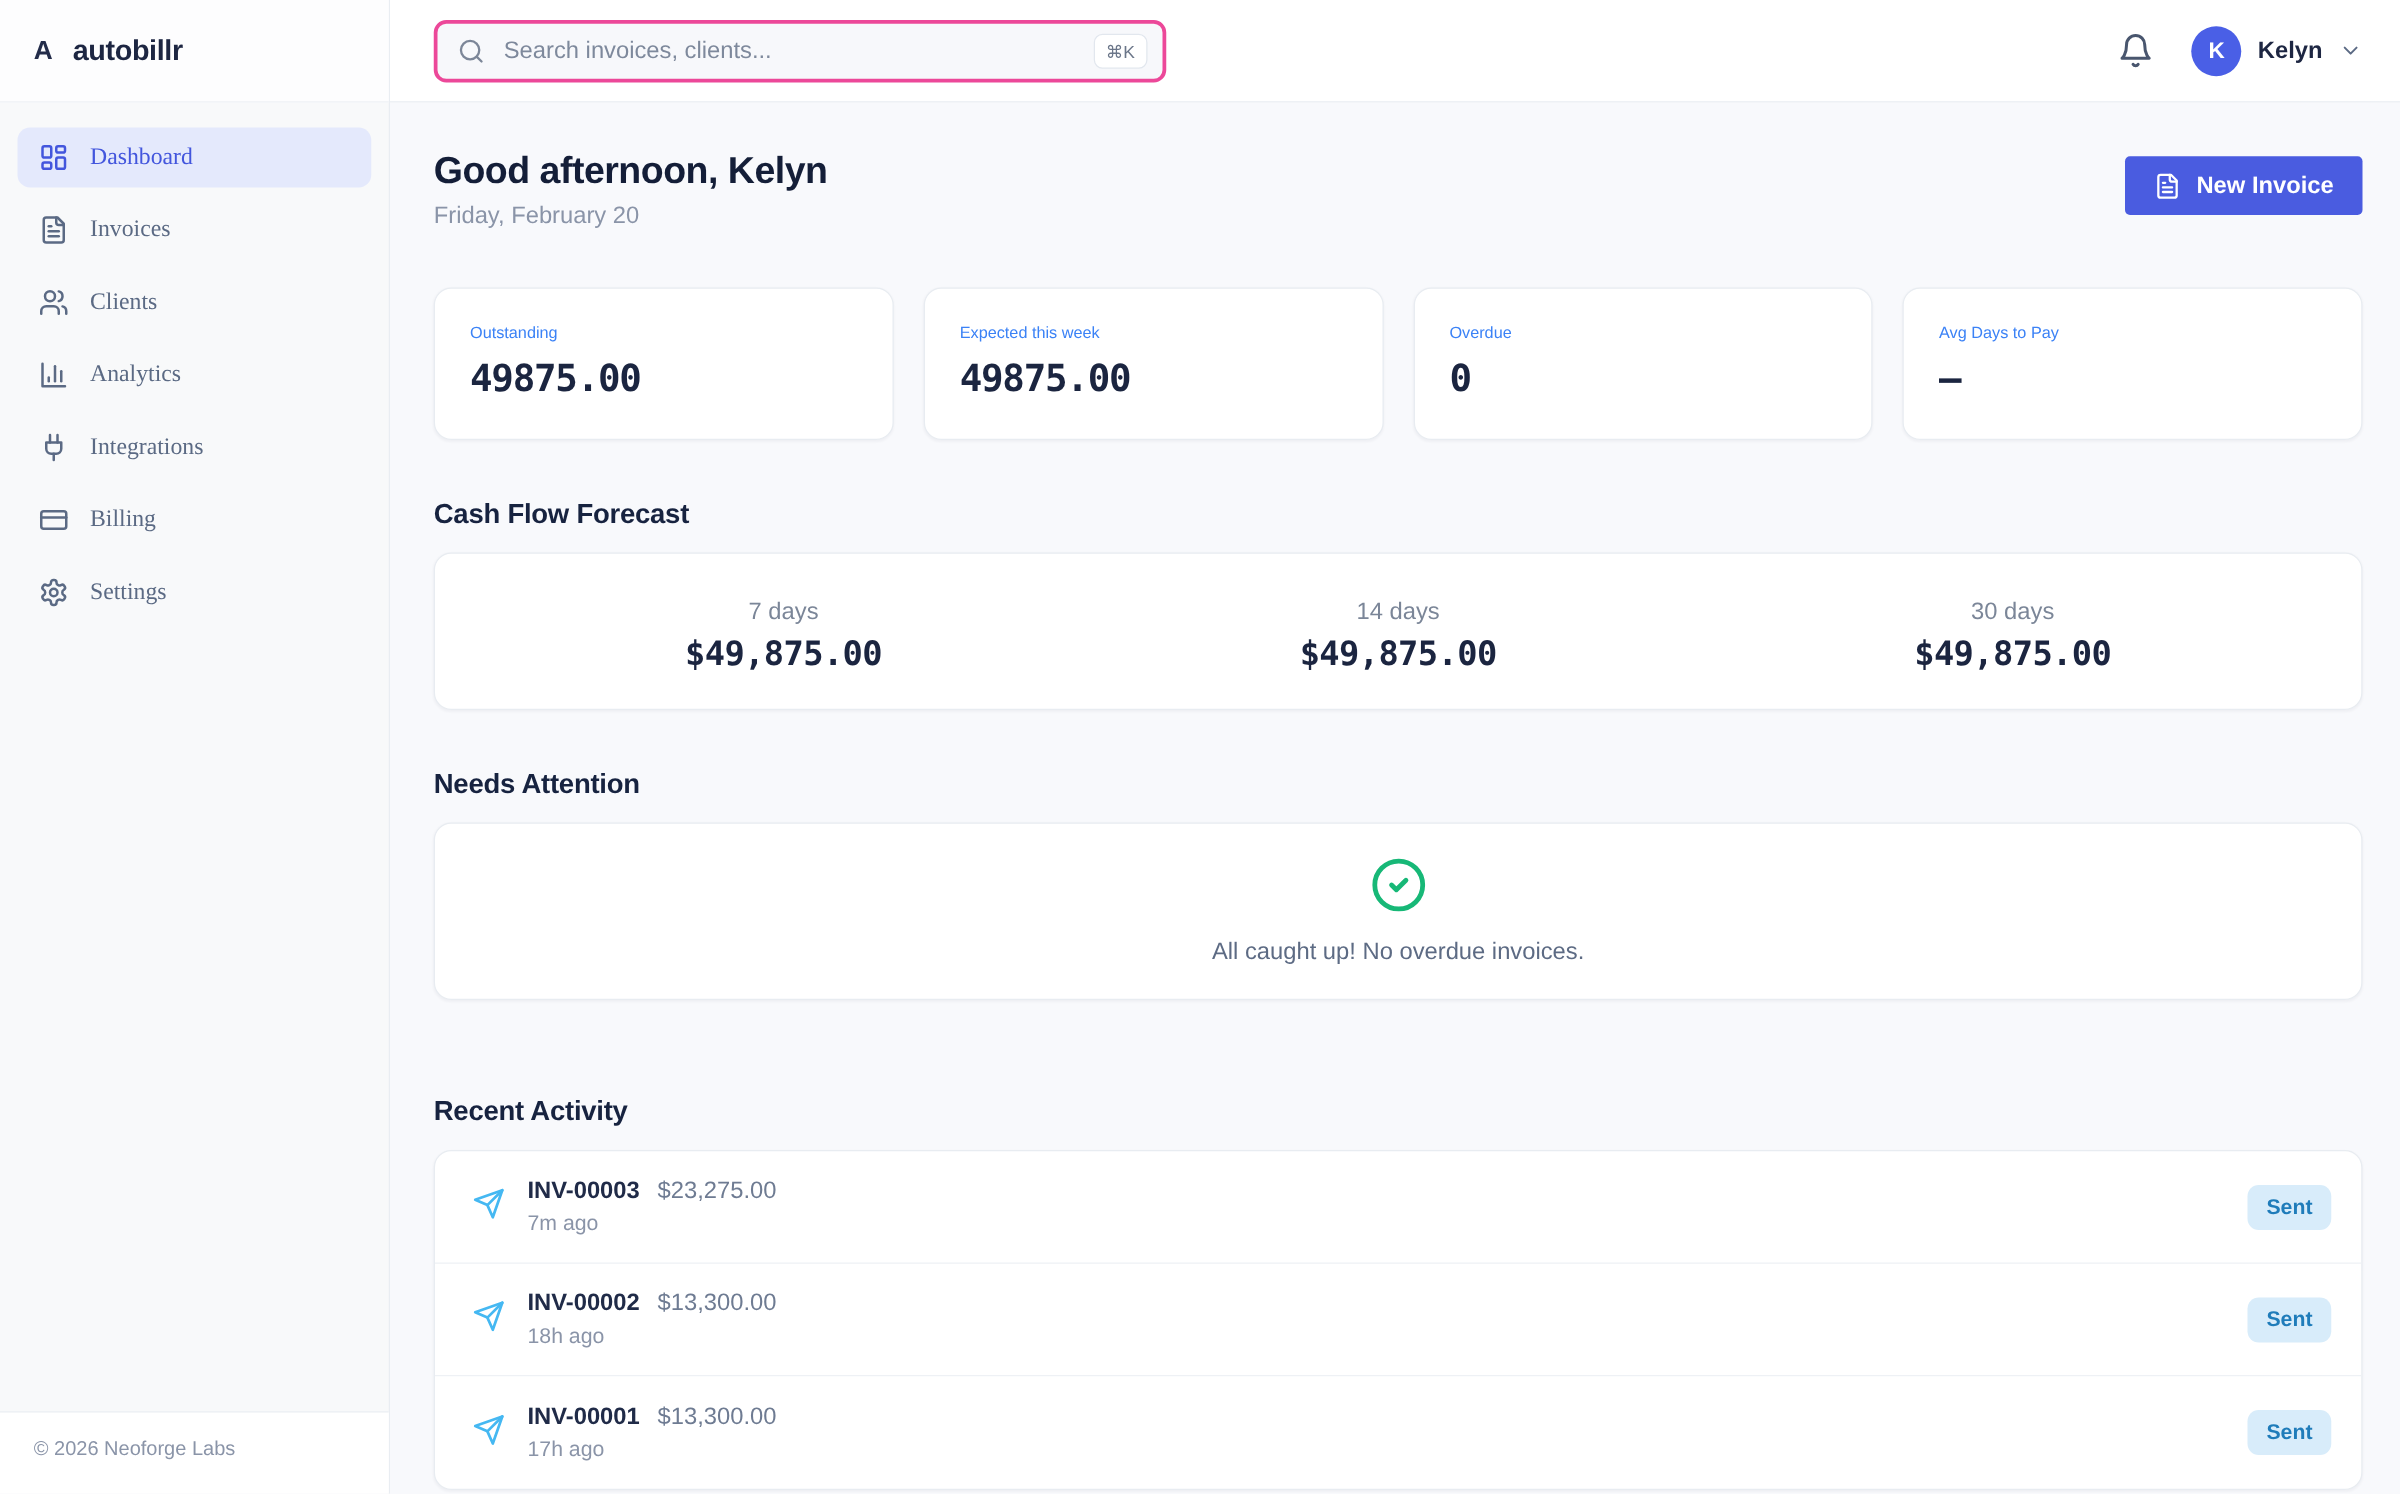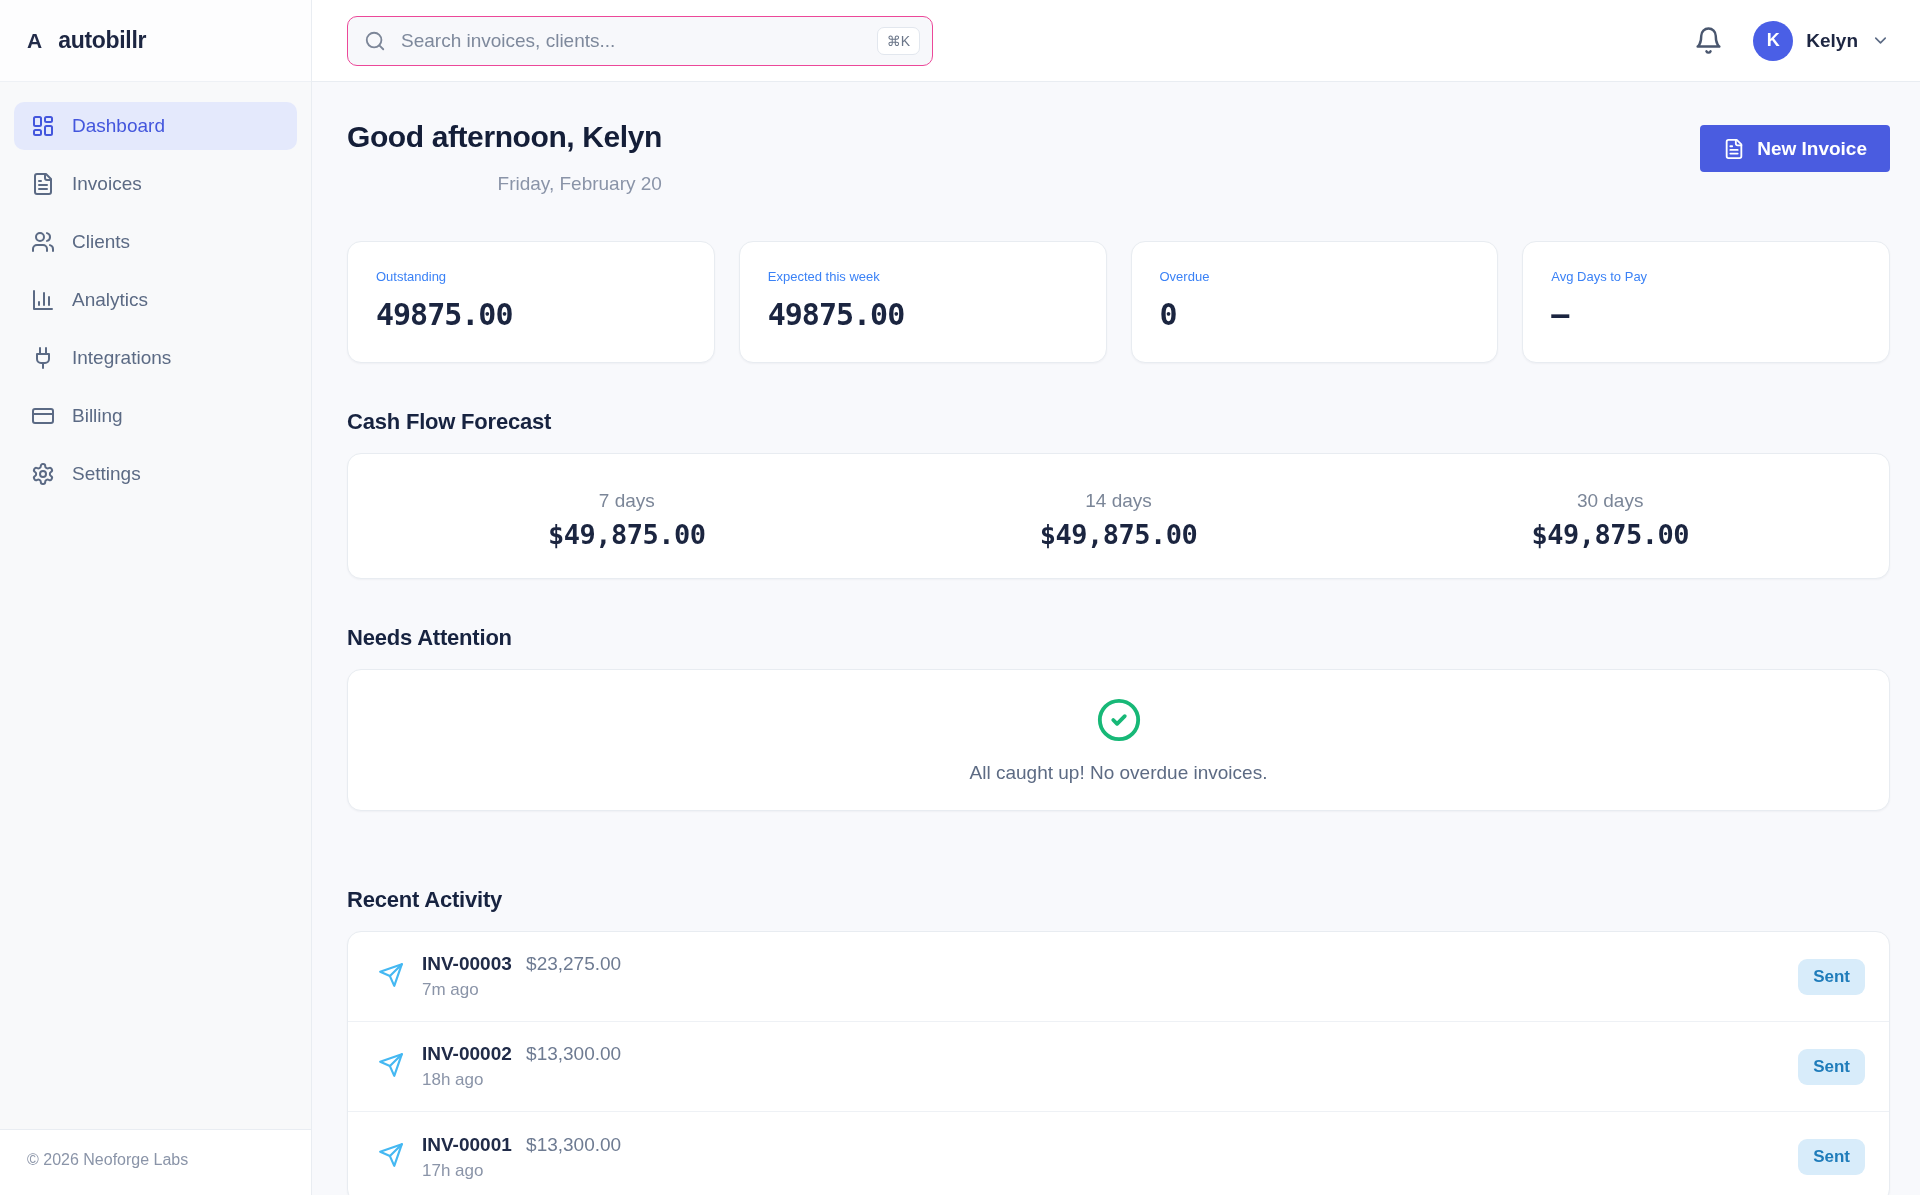--- a/index.html
+++ b/index.html
@@ -9,48 +9,48 @@
     font-family:"Liberation Sans", sans-serif;
     background:#f8f9fc; color:#1b2540;
   }
   .app { display:flex; width:100%; height:100%; }
 
   
   .sidebar { width:312px; min-width:312px; background:#f8f9fa; border-right:1px solid #e9edf2; display:flex; flex-direction:column; }
   .brand { height:82px; min-height:82px; display:flex; align-items:center; gap:16px; padding:0 27px; background:#fdfdfe; border-bottom:1px solid #eef1f5; }
   .brand-mark { font-weight:800; font-size:21px; color:#232c4a; }
   .brand-name { font-weight:700; font-size:23px; letter-spacing:-0.3px; color:#1d2642; }
-  .nav { flex:1; padding:20px 14px; }
+  .nav { flex:1; padding:20px 14px;font-family:Liberation Serif, serif; }
   .nav-item { display:flex; align-items:center; gap:17px; height:48px; padding:0 17px; margin-bottom:10px; border-radius:10px; color:#5b6a84; font-size:19px; cursor:pointer; }
   .nav-item .nicon { display:flex; }
   .nav-item svg { width:24px; height:24px; stroke:currentColor; fill:none; stroke-width:2; stroke-linecap:round; stroke-linejoin:round; }
   .nav-item.active { background:var(--sidebar-active-bg,#e4e9fc); color:var(--sidebar-active-fg,#4356dd); font-weight:500; }
   .sidebar-footer { background:#ffffff; border-top:1px solid #e9edf2; padding:21px 27px 26px; font-size:16px; color:#8a94a8; }
 
   
   .main { flex:1; display:flex; flex-direction:column; min-width:0; }
   .topbar { height:82px; min-height:82px; background:#ffffff; border-bottom:1px solid #e9edf2; display:flex; align-items:center; justify-content:space-between; padding:0 30px 0 35px; }
-  .searchbox { width:586px; height:50px; background:#f7f8fb; border:1px solid #ec4899; border-radius:10px; display:flex; align-items:center; gap:13px; padding:0 12px 0 16px; }
+  .searchbox { width:586px; height:50px; background:#f7f8fb; border:3px solid #ec4899; border-radius:10px; display:flex; align-items:center; gap:13px; padding:0 12px 0 16px; }
   .searchbox svg { width:22px; height:22px; stroke:#7c8698; fill:none; stroke-width:2; stroke-linecap:round; }
   .searchbox input { flex:1; border:none; outline:none; background:transparent; font-size:19px; font-family:inherit; color:#1b2540; }
   .searchbox input::placeholder { color:#7e899c; }
   .kbd { border:1px solid #e2e7ee; background:#ffffff; border-radius:7px; padding:5px 9px; font-size:14px; color:#6b7689; }
   .topbar-right { display:flex; align-items:center; gap:30px; }
   .bell-btn { background:none; border:none; padding:0; display:flex; cursor:pointer; }
   .bell-btn svg { width:29px; height:29px; stroke:#49566e; fill:none; stroke-width:2; stroke-linecap:round; stroke-linejoin:round; }
   .user-chip { display:flex; align-items:center; gap:13px; cursor:pointer; }
   .avatar { width:40px; height:40px; border-radius:50%; background:var(--avatar-bg,#4a5fe6); color:#fff; font-weight:700; font-size:18px; display:flex; align-items:center; justify-content:center; }
   .user-name { font-size:19px; font-weight:700; color:#1d2642; }
   .user-chip svg { width:19px; height:19px; stroke:#5b6a84; fill:none; stroke-width:2; stroke-linecap:round; stroke-linejoin:round; }
 
   
   .content { flex:1; overflow:hidden; padding:38px 30px 0 35px; }
   .page-head { display:flex; align-items:flex-start; justify-content:space-between; }
   .greeting { margin:0; font-size:30px; font-weight:700; letter-spacing:-0.4px; color:#141e38; }
-  .date { margin-top:19px; font-size:19px; color:#8a94a8;text-align:right; }
+  .date { margin-top:8px; font-size:19px; color:#8a94a8; }
   .primary-btn { display:flex; align-items:center; gap:12px; margin-top:5px; height:47px; padding:0 23px; border:none; border-radius:4px; background:var(--primary,#4a5ce0); color:#ffffff; font-family:inherit; font-size:19px; font-weight:700; cursor:pointer; }
   .primary-btn svg { width:22px; height:22px; stroke:#ffffff; fill:none; stroke-width:2; stroke-linecap:round; stroke-linejoin:round; }
 
   .card { background:#ffffff; border:1px solid #e8ecf1; border-radius:14px; box-shadow:0 1px 2px rgba(16,24,40,.04); }
 
   .stats-row { display:grid; grid-template-columns:repeat(4,1fr); gap:24px; margin-top:46px; }
   .stat-card { padding:27px 28px 30px; }
   .stat-label { font-size:13px; color:#3b82f6; }
   .stat-value { margin-top:13px; font-family:"DejaVu Sans Mono", monospace; font-size:30px; font-weight:700; letter-spacing:-1px; color:#1b2540; }
 

